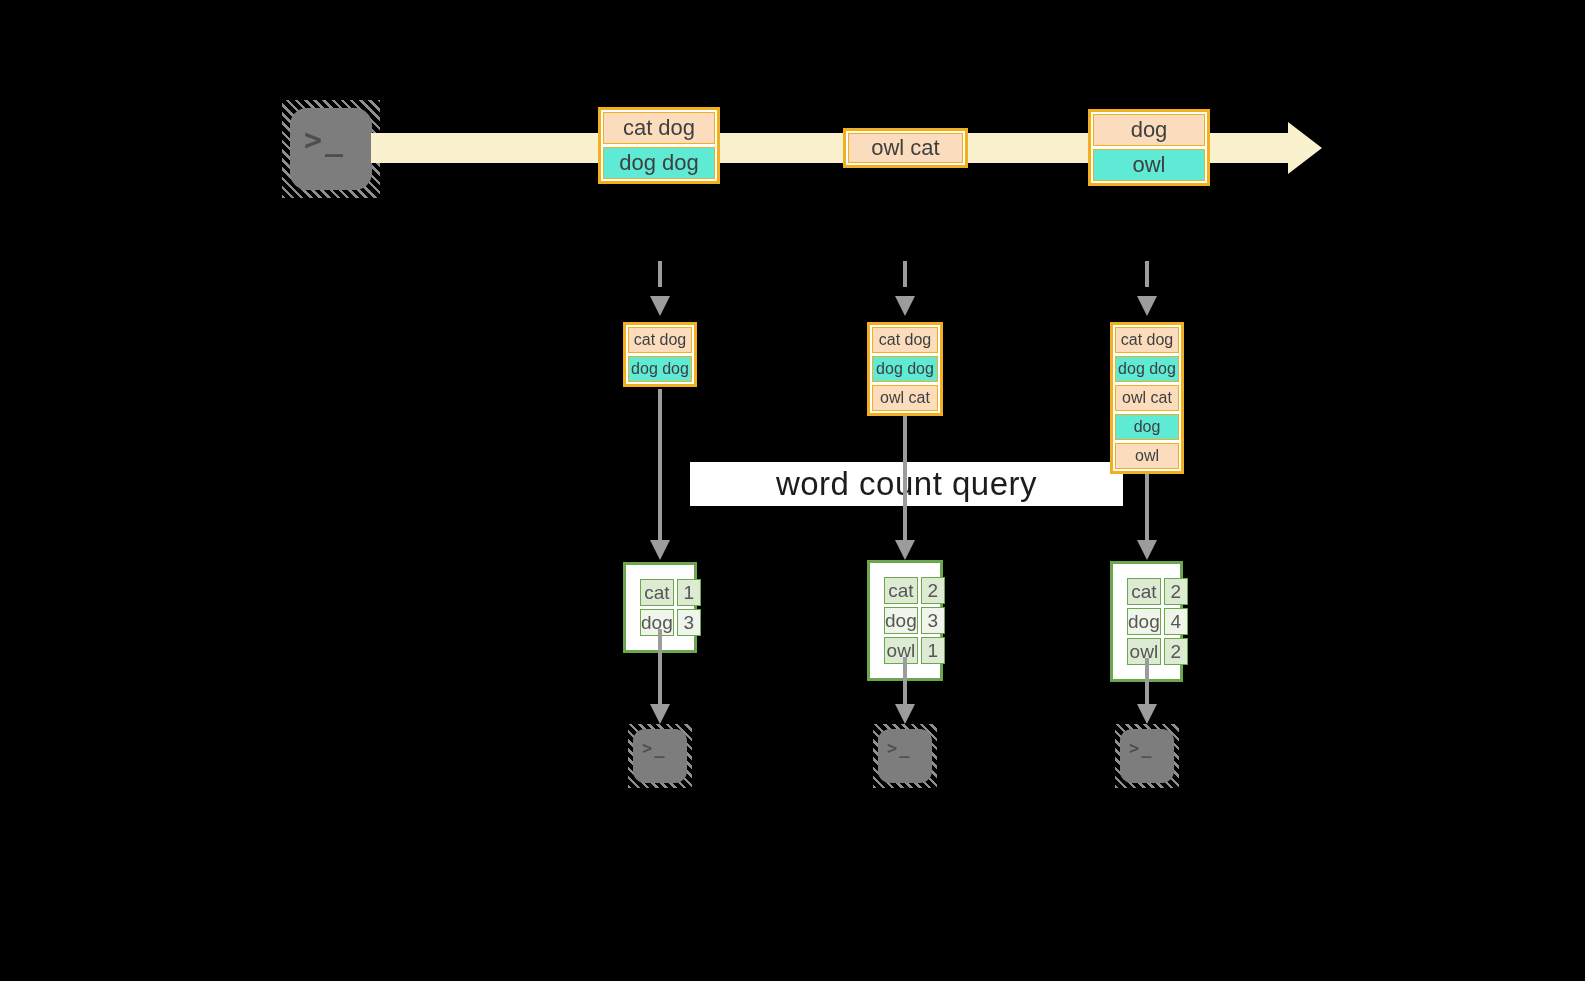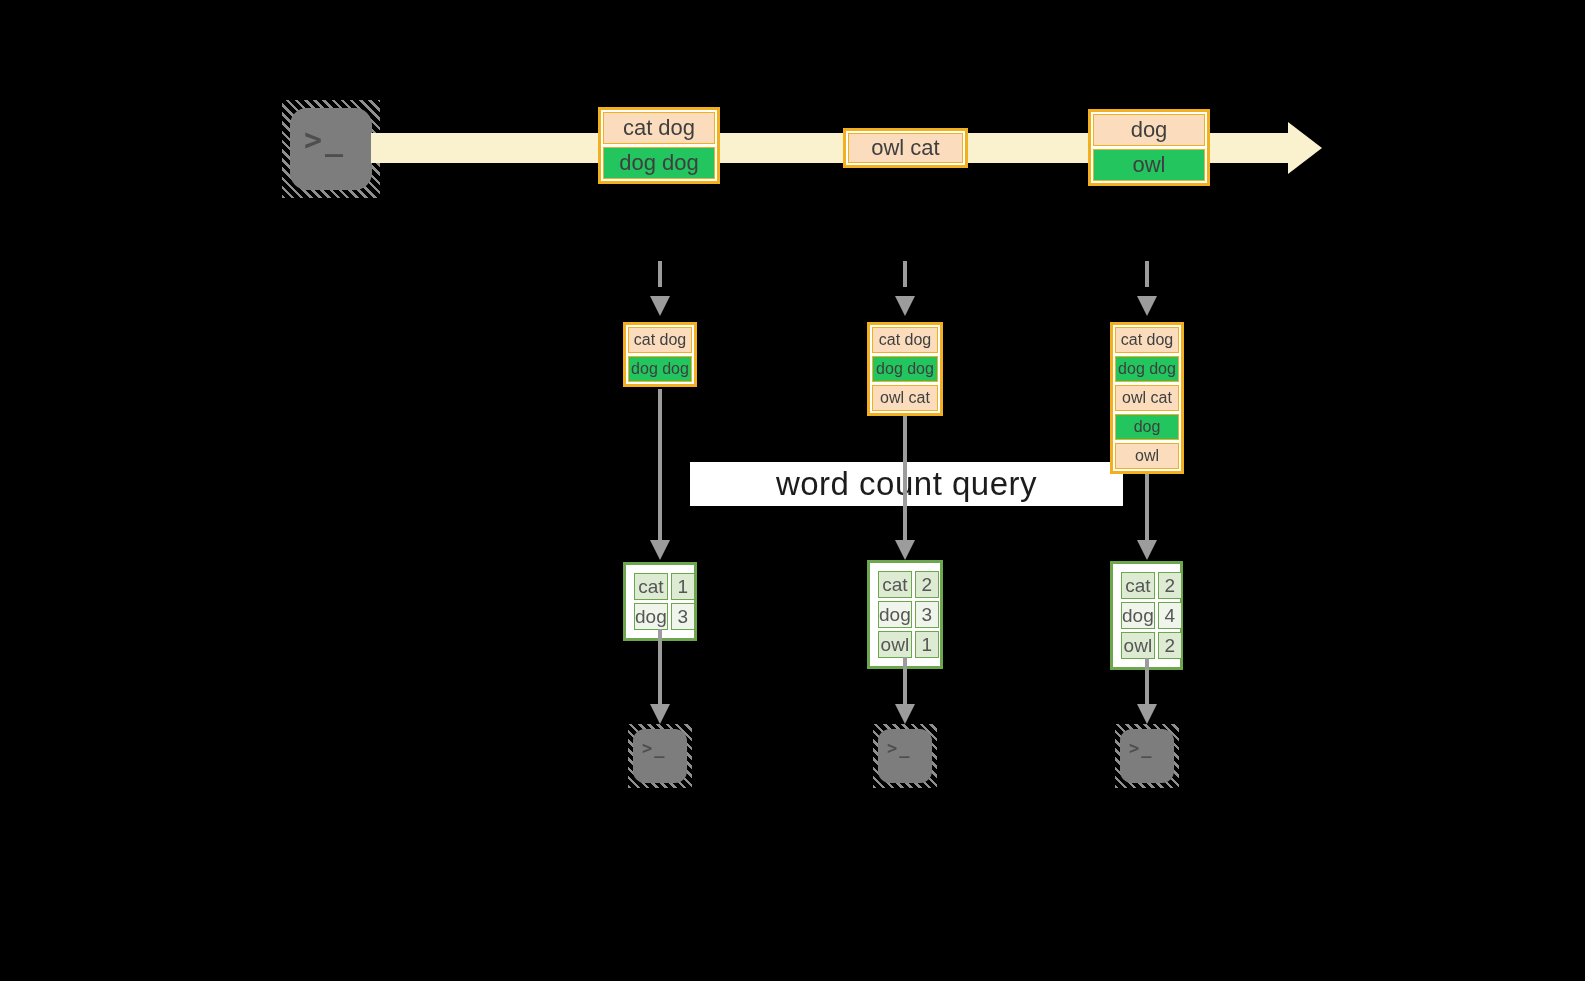--- a/index.html
+++ b/index.html
@@ -20,37 +20,37 @@
   
   .stream-band{position:absolute;left:371px;top:133px;width:917px;height:30px;background:#FAF1CF;z-index:0;}
   .stream-head{position:absolute;left:1288px;top:122px;width:0;height:0;
     border-top:26px solid transparent;border-bottom:26px solid transparent;border-left:34px solid #FAF1CF;z-index:0;}
   
   .obox{position:absolute;box-sizing:border-box;border:3px solid #F2B01E;background:#fff;
     display:grid;gap:3px;padding:2px;z-index:4;}
   .ocell{box-sizing:border-box;border:1px solid #F2B01E;display:flex;align-items:center;justify-content:center;
     color:#3f3f3f;}
   .ocell.dark{background:#FBDDBE;}
-  .ocell.light{background:#22c55e;}
+  .ocell.light{background:#5eead4;}
   .obox.ev .ocell{height:32px;font-size:22px;}
   .obox.ev1cell .ocell{height:30px;font-size:22px;}
   .obox.stack{z-index:3;}
   .obox.stack .ocell{height:26px;font-size:16px;}
   
   .vdash{position:absolute;width:4px;height:26px;background:#9C9C9C;z-index:2;}
   .vline{position:absolute;width:4px;background:#9C9C9C;z-index:2;}
   .vhead{position:absolute;width:0;height:0;border-left:10px solid transparent;
     border-right:10px solid transparent;border-top:20px solid #9C9C9C;z-index:2;}
   
   .query-band{position:absolute;left:690px;top:462px;width:433px;height:44px;background:#fff;z-index:1;
     display:flex;align-items:center;justify-content:center;}
   .query-band span{font-size:33px;font-weight:300;color:#1c1c1c;letter-spacing:0.5px;position:relative;z-index:3;}
   
   .gtable{position:absolute;box-sizing:border-box;border:3px solid #6CA74D;background:#fff;
-    display:grid;grid-template-columns:1fr 24px;gap:3px;padding:8px;z-index:2;}
+    display:grid;grid-template-columns:1fr 24px;gap:3px;padding:14px;z-index:2;}
   .gcell{box-sizing:border-box;border:1px solid #6CA74D;height:27px;display:flex;align-items:center;
     justify-content:center;color:#565656;font-size:19px;}
   .gcell.dark{background:#DEEBD3;}
   .gcell.light{background:#EFF5EB;}
 </style>
 </head>
 <body>
 
 <div class="canvas">
 

